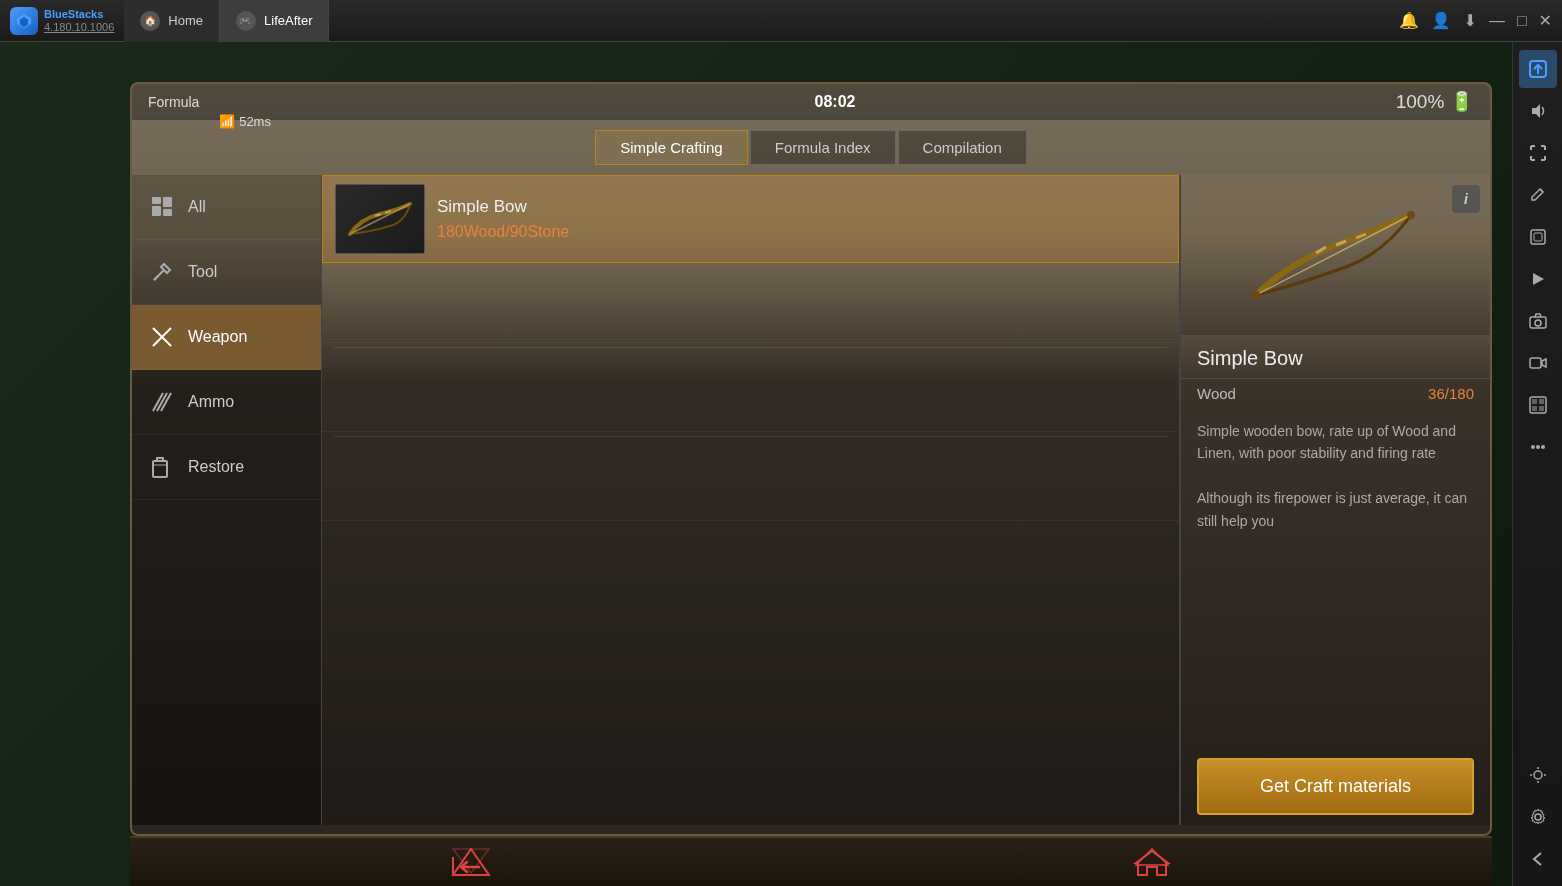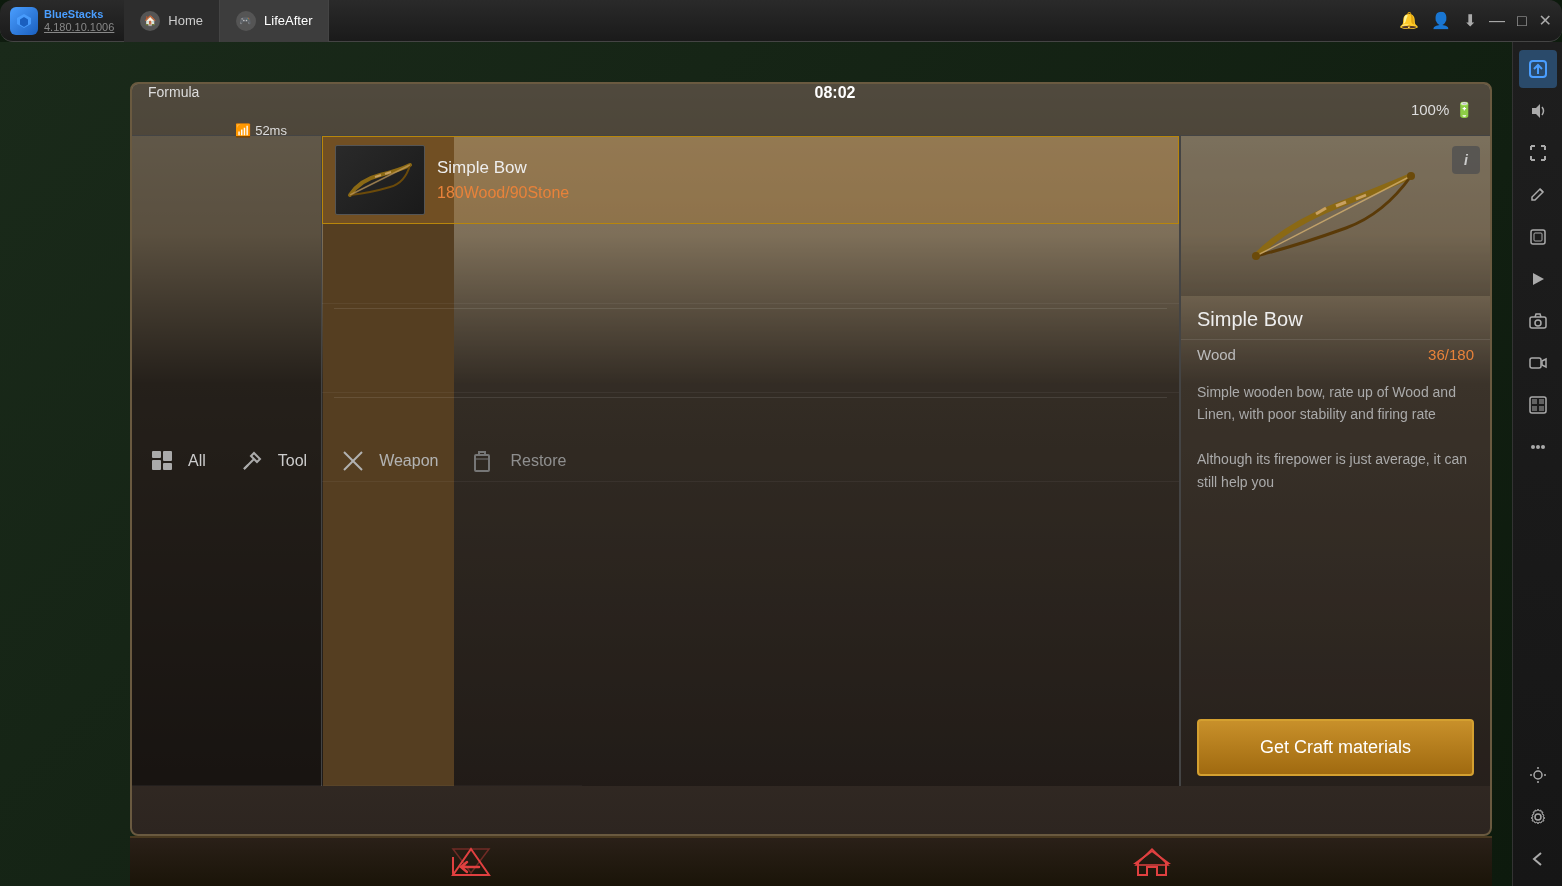--- a/index.html
+++ b/index.html
@@ -24,21 +24,20 @@
       position: absolute;
       top: 0;
       left: 0;
       right: 0;
       height: 42px;
       background: linear-gradient(180deg, #2a2a2a 0%, #1a1a1a 100%);
       display: flex;
       align-items: center;
       z-index: 100;
       border-bottom: 1px solid #444;
-      border-radius: 13px;
     }
 
     .taskbar-logo {
       display: flex;
       align-items: center;
       padding: 0 10px;
       gap: 6px;
     }
 
     .bluestacks-icon {
@@ -159,25 +158,26 @@
       right: 20px;
       bottom: 50px;
       background: linear-gradient(180deg, #c8b89a 0%, #b5a080 20%, #4a4035 40%, #2d2520 100%);
       border-radius: 8px;
       border: 2px solid #6a5a40;
       overflow: hidden;
     }
 
     
     .game-status-bar {
-      height: 52px;
+      height: 36px;
       background: rgba(0,0,0,0.6);
       display: flex;
+      align-items: center;
       padding: 0 16px;
-      gap: 36px;
+      gap: 20px;
       border-bottom: 1px solid #444;
     }
 
     .status-formula {
       color: #ddd;
       font-size: 14px;
     }
 
     .status-wifi {
       color: #ddd;
@@ -191,21 +191,21 @@
       transform: translateX(-50%);
       color: #fff;
       font-size: 16px;
       font-weight: bold;
       margin-left: 24px;
     }
 
     .status-battery {
       margin-left: auto;
       color: #ddd;
-      font-size: 15px;
+      font-size: 19px;
       display: flex;
       align-items: center;
       gap: 6px;
     }
 
     
     .game-tabs {
       display: flex;
       justify-content: center;
       align-items: center;
@@ -234,21 +234,21 @@
       display: flex;
       height: calc(100% - 100px);
     }
 
     
     .category-sidebar {
       width: 190px;
       background: rgba(0,0,0,0.5);
       border-right: 1px solid #444;
       display: flex;
-      flex-direction: row;
+      flex-direction: column;
     }
 
     .category-item {
       display: flex;
       align-items: center;
       gap: 12px;
       padding: 18px 16px;
       color: #ccc;
       font-size: 16px;
       cursor: pointer;
@@ -627,20 +627,31 @@
     <div class="game-status-bar">
       <span class="status-formula">Formula</span>
       <span class="status-wifi">📶 52ms</span>
       <span class="status-time">08:02</span>
       <div class="status-battery">
         <span>100%</span>
         <span>🔋</span>
       </div>
     </div>
 
+    <div class="game-tabs">
+      <div class="game-tab active">
+        <span>Simple Crafting</span>
+      </div>
+      <div class="game-tab">
+        <span>Formula Index</span>
+      </div>
+      <div class="game-tab">
+        <span>Compilation</span>
+      </div>
+    </div>
 
     <div class="game-content">
 
       <div class="category-sidebar">
         <div class="category-item">
           <div class="category-icon">
             <svg width="24" height="24" viewBox="0 0 24 24">
                 <rect x="2" y="2" width="9" height="7" rx="1" fill="#aaa"></rect>
                 <rect x="2" y="11" width="9" height="10" rx="1" fill="#aaa"></rect>
                 <rect x="13" y="2" width="9" height="10" rx="1" fill="#aaa"></rect>
@@ -663,20 +674,30 @@
             <svg width="24" height="24" viewBox="0 0 24 24">
                 <line x1="3" y1="21" x2="21" y2="3" stroke="#fff" stroke-width="2"></line>
                 <line x1="3" y1="3" x2="21" y2="21" stroke="#fff" stroke-width="2"></line>
               </svg>
           </div>
           <span>Weapon</span>
         </div>
         <div class="category-item">
           <div class="category-icon">
             <svg width="24" height="24" viewBox="0 0 24 24">
+                <line x1="3" y1="21" x2="13" y2="3" stroke="#aaa" stroke-width="2"></line>
+                <line x1="7" y1="21" x2="17" y2="3" stroke="#aaa" stroke-width="2"></line>
+                <line x1="11" y1="21" x2="21" y2="3" stroke="#aaa" stroke-width="2"></line>
+              </svg>
+          </div>
+          <span>Ammo</span>
+        </div>
+        <div class="category-item">
+          <div class="category-icon">
+            <svg width="24" height="24" viewBox="0 0 24 24">
                 <rect x="3" y="6" width="14" height="16" rx="1" fill="none" stroke="#aaa" stroke-width="2"></rect>
                 <path d="M7 6 L7 3 L13 3 L13 6" stroke="#aaa" stroke-width="2" fill="none"></path>
                 <line x1="3" y1="10" x2="17" y2="10" stroke="#aaa" stroke-width="1"></line>
               </svg>
           </div>
           <span>Restore</span>
         </div>
       </div>
 
       <div class="item-list">

